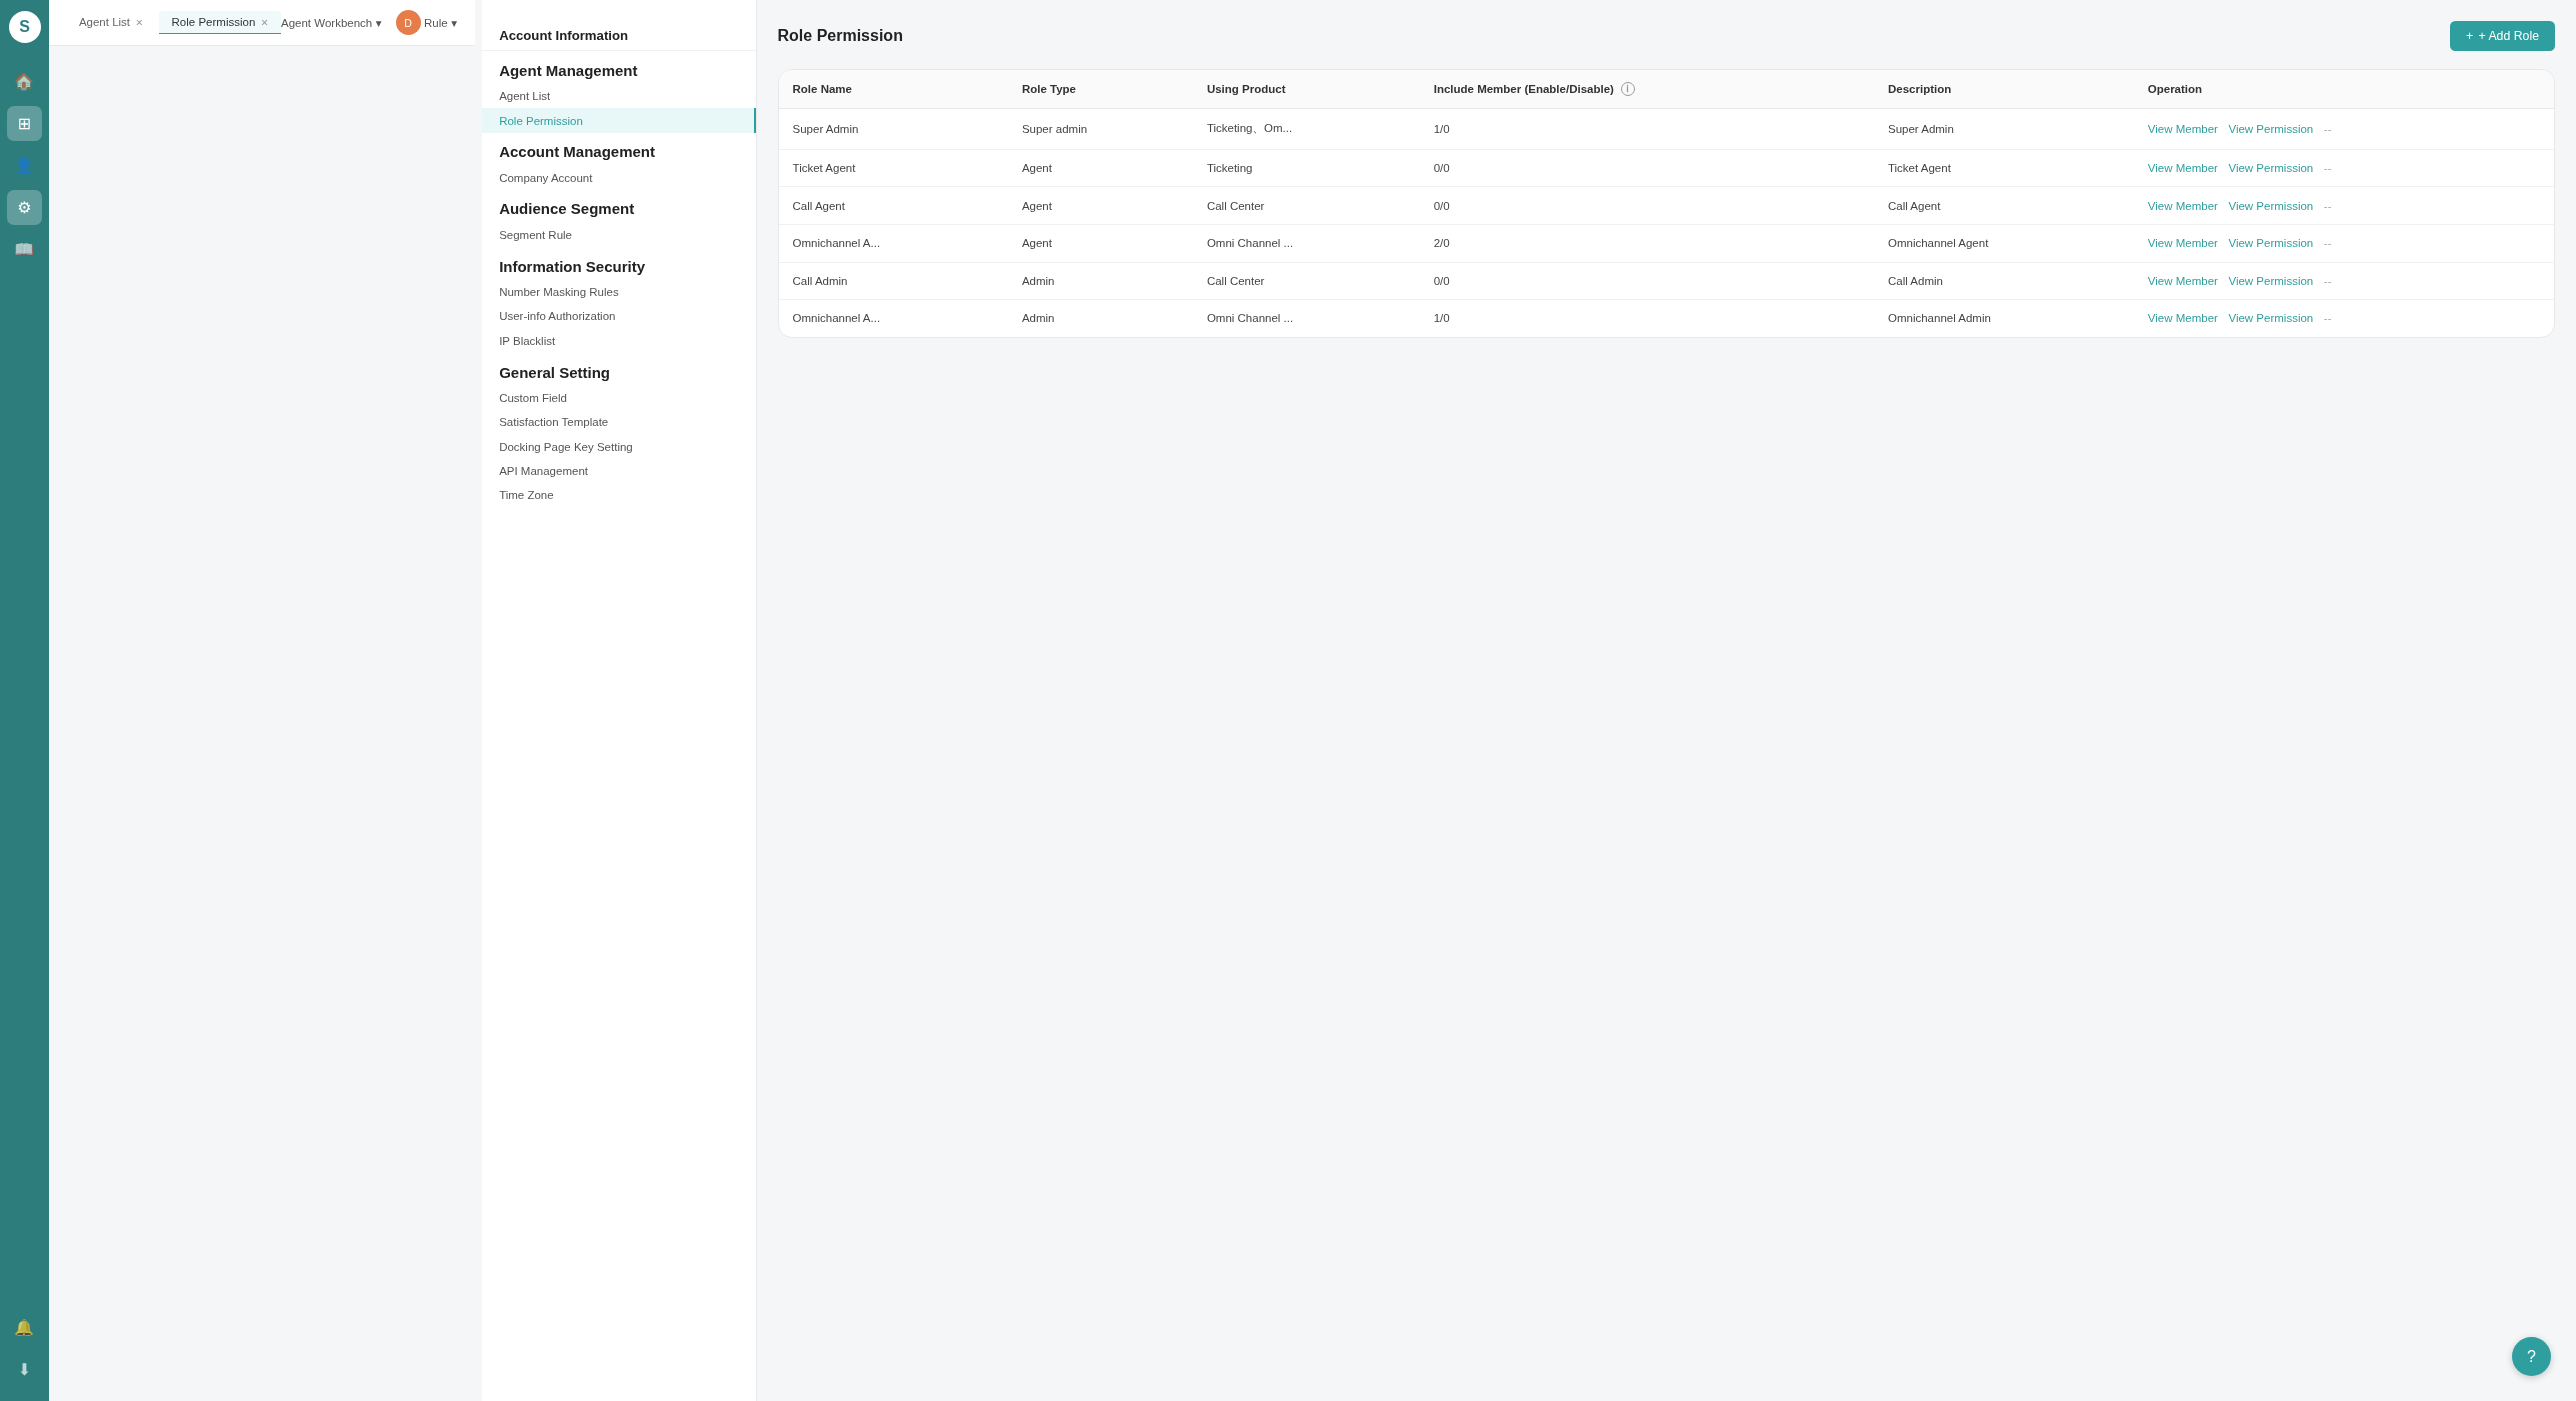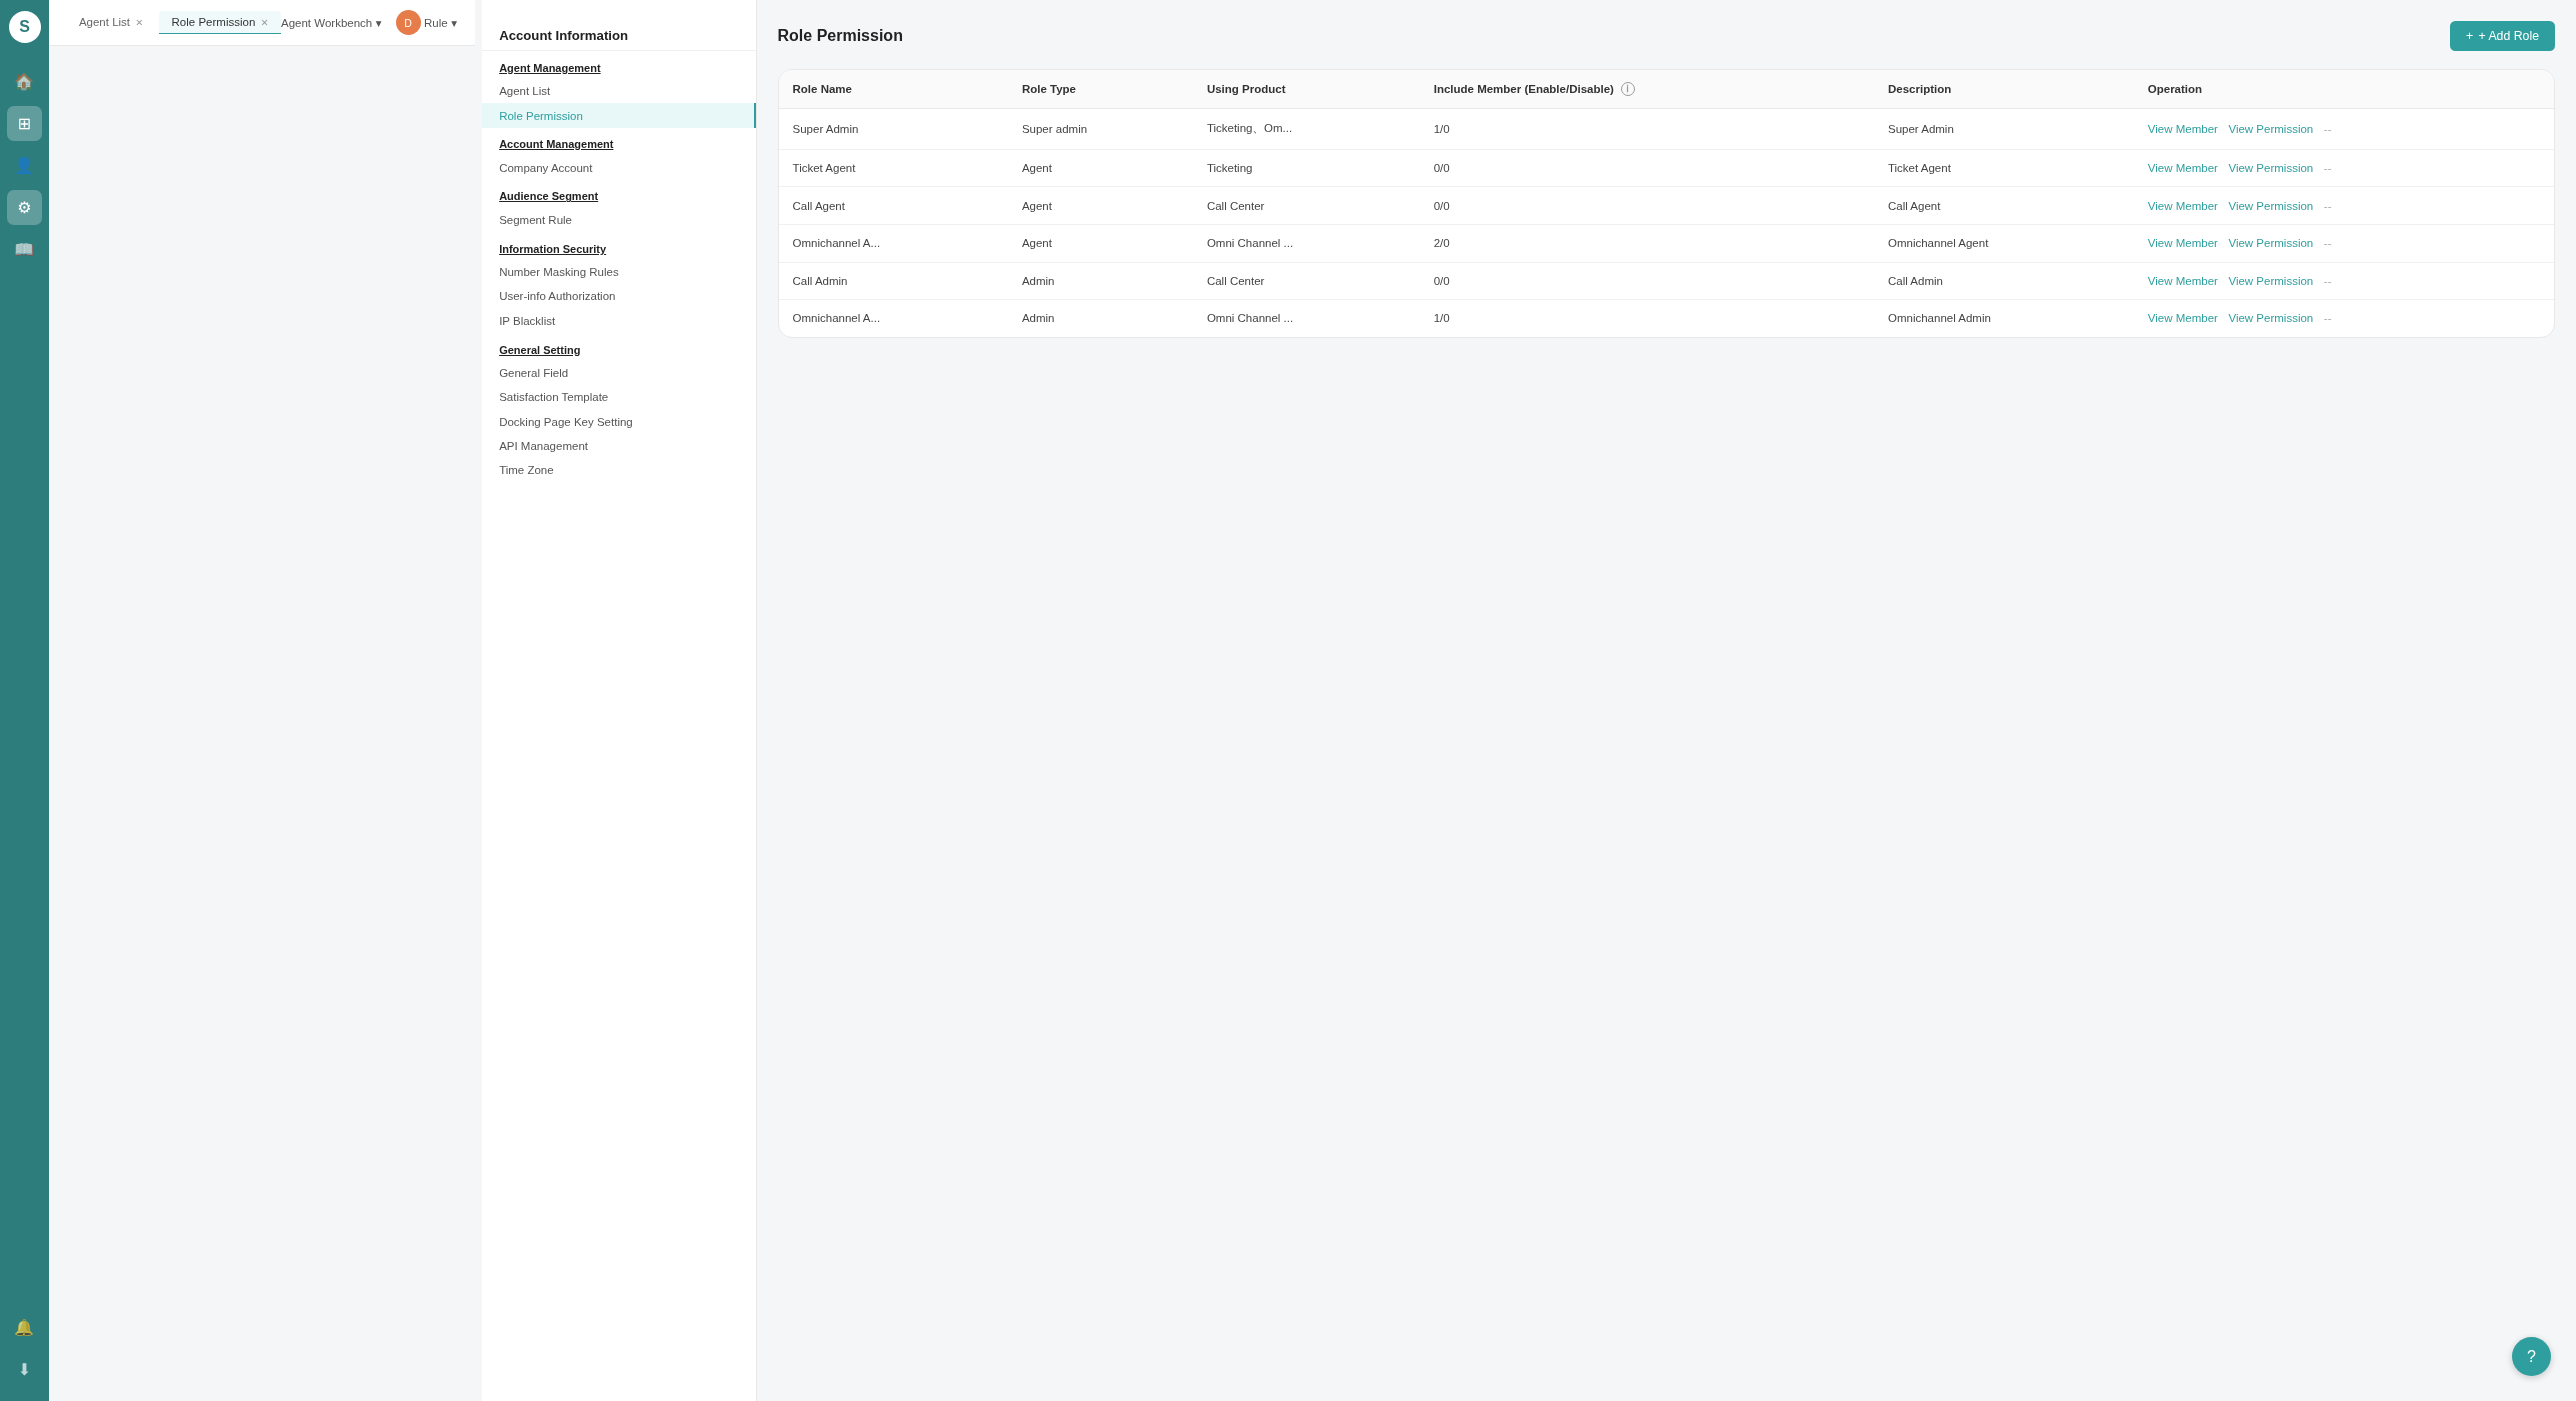--- a/index.html
+++ b/index.html
@@ -74,26 +74,25 @@
     
     .sidebar {
       width: 275px;
       background: #fff;
       border-right: 0.9px solid #e8e8e8;
       overflow-y: auto;
       padding: 17.6px 0;
       flex-shrink: 0;
     }
     .sidebar-section-title {
-      font-size: 11px;
+      font-size: 15px;
       font-weight: 700;
       color: #222;
       padding: 7px 17.6px 5.3px;
       margin-top: 3.5px;
-      text-decoration: underline;
     }
     .sidebar-item {
       padding: 6.2px 17.6px;
       font-size: 11.5px;
       color: #555;
       cursor: pointer;
     }
     .sidebar-item.active { color: #2e9e9e; background: #e8f7f7; border-right: 2.6px solid #2e9e9e; }
     .sidebar-header {
       font-size: 13.2px;
@@ -207,21 +206,21 @@
 
         <div class="sidebar-section-title">Audience Segment</div>
         <div class="sidebar-item">Segment Rule</div>
 
         <div class="sidebar-section-title">Information Security</div>
         <div class="sidebar-item">Number Masking Rules</div>
         <div class="sidebar-item">User-info Authorization</div>
         <div class="sidebar-item">IP Blacklist</div>
 
         <div class="sidebar-section-title">General Setting</div>
-        <div class="sidebar-item">General Field</div>
+        <div class="sidebar-item">Custom Field</div>
         <div class="sidebar-item">Satisfaction Template</div>
         <div class="sidebar-item">Docking Page Key Setting</div>
         <div class="sidebar-item">API Management</div>
         <div class="sidebar-item">Time Zone</div>
       </div>
 
       <div class="main-panel">
         <div class="page-header">
           <h1 class="page-title">Role Permission</h1>
           <button class="add-role-btn">

